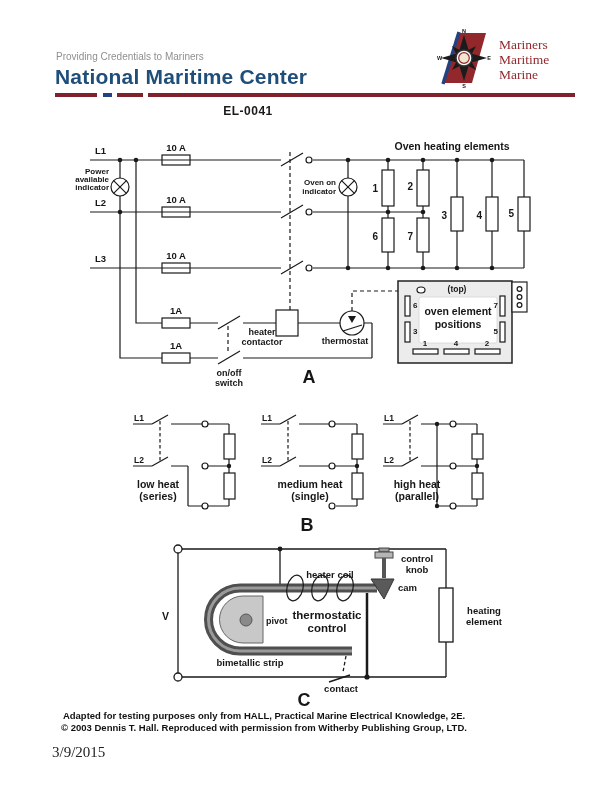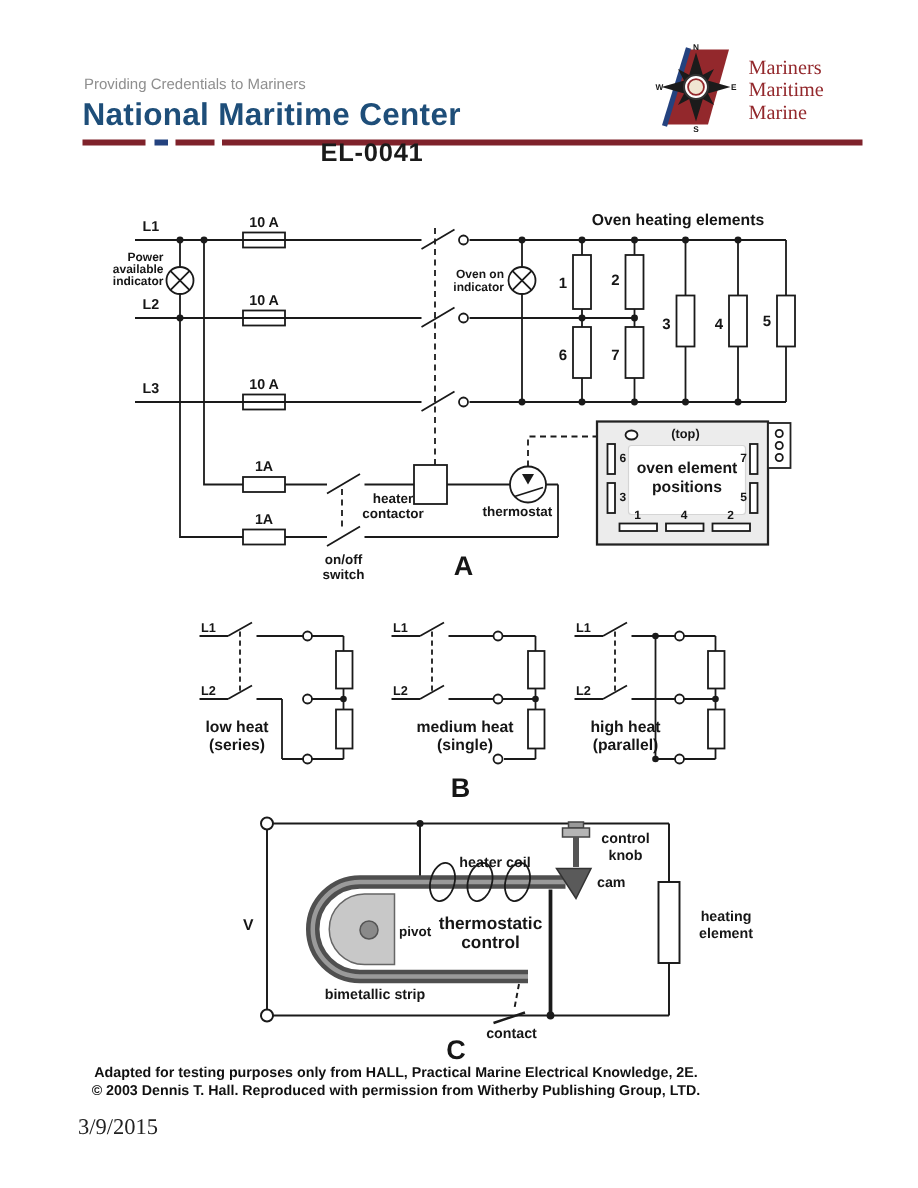--- a/index.html
+++ b/index.html
@@ -8,21 +8,21 @@
   .hdr-title{position:absolute;left:55px;top:29px;font-size:21px;font-weight:bold;color:var(--title_blue,#1e4e79);letter-spacing:.2px;margin-top:36px;}
   .hdr-tag{position:absolute;left:56px;top:51px;font-size:10px;color:var(--tagline_gray,#8f8f8f);}
   .logo-svg{position:absolute;left:435px;top:27px;}
   .logo-text{position:absolute;left:499px;top:37px;font-family:"Liberation Serif",serif;font-size:13.5px;line-height:15px;color:var(--logo_red,#93282c);font-weight:500;}
   .divider{position:absolute;left:55px;top:93px;width:520px;height:4px;display:flex;align-items:stretch;}
   .divider span{height:4px;background:var(--divider_red,#7f222b);}
   .divider .d1{width:42px;margin-right:6px;}
   .divider .d2{width:9px;margin-right:5px;background:var(--divider_blue,#24427f);}
   .divider .d3{width:26px;margin-right:5px;}
   .divider .d4{flex:1;}
-  .doc-code{position:absolute;left:0;top:92px;width:496px;text-align:center;font-size:17px;font-weight:bold;color:#1a1a1a;letter-spacing:.5px;}
+  .doc-code{position:absolute;left:0;top:104px;width:496px;text-align:center;font-size:12px;font-weight:bold;color:#1a1a1a;letter-spacing:.5px;}
   .svg-a{position:absolute;left:0;top:136px;}
   .svg-b{position:absolute;left:0;top:405px;}
   .svg-c{position:absolute;left:0;top:540px;}
   svg text{font-family:"Liberation Sans",sans-serif;font-weight:bold;fill:#161616;}
   .footer{position:absolute;left:0;top:710px;width:528px;text-align:center;font-weight:bold;font-size:9.5px;line-height:11.5px;color:#111;}
   .date{position:absolute;left:52px;top:744px;font-family:"Liberation Serif",serif;font-size:15px;color:#222;}
 </style>
 </head>
 <body>
 

